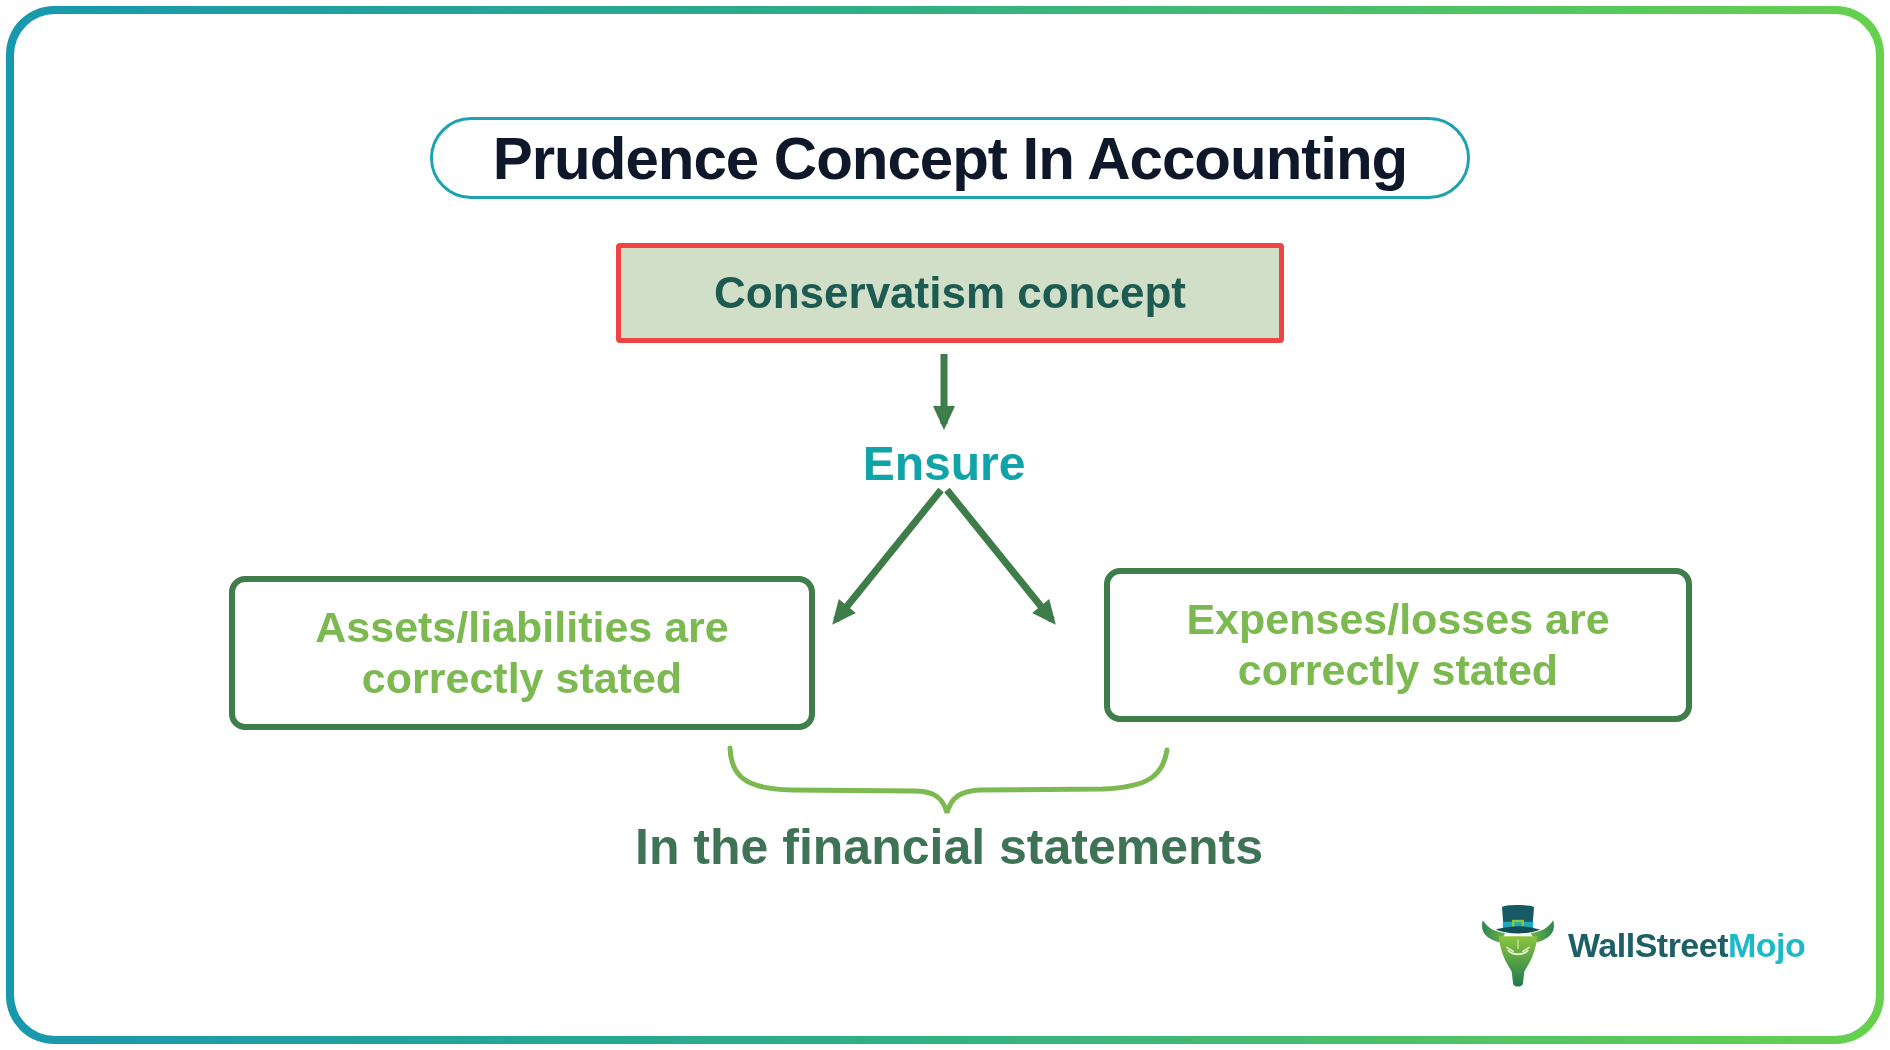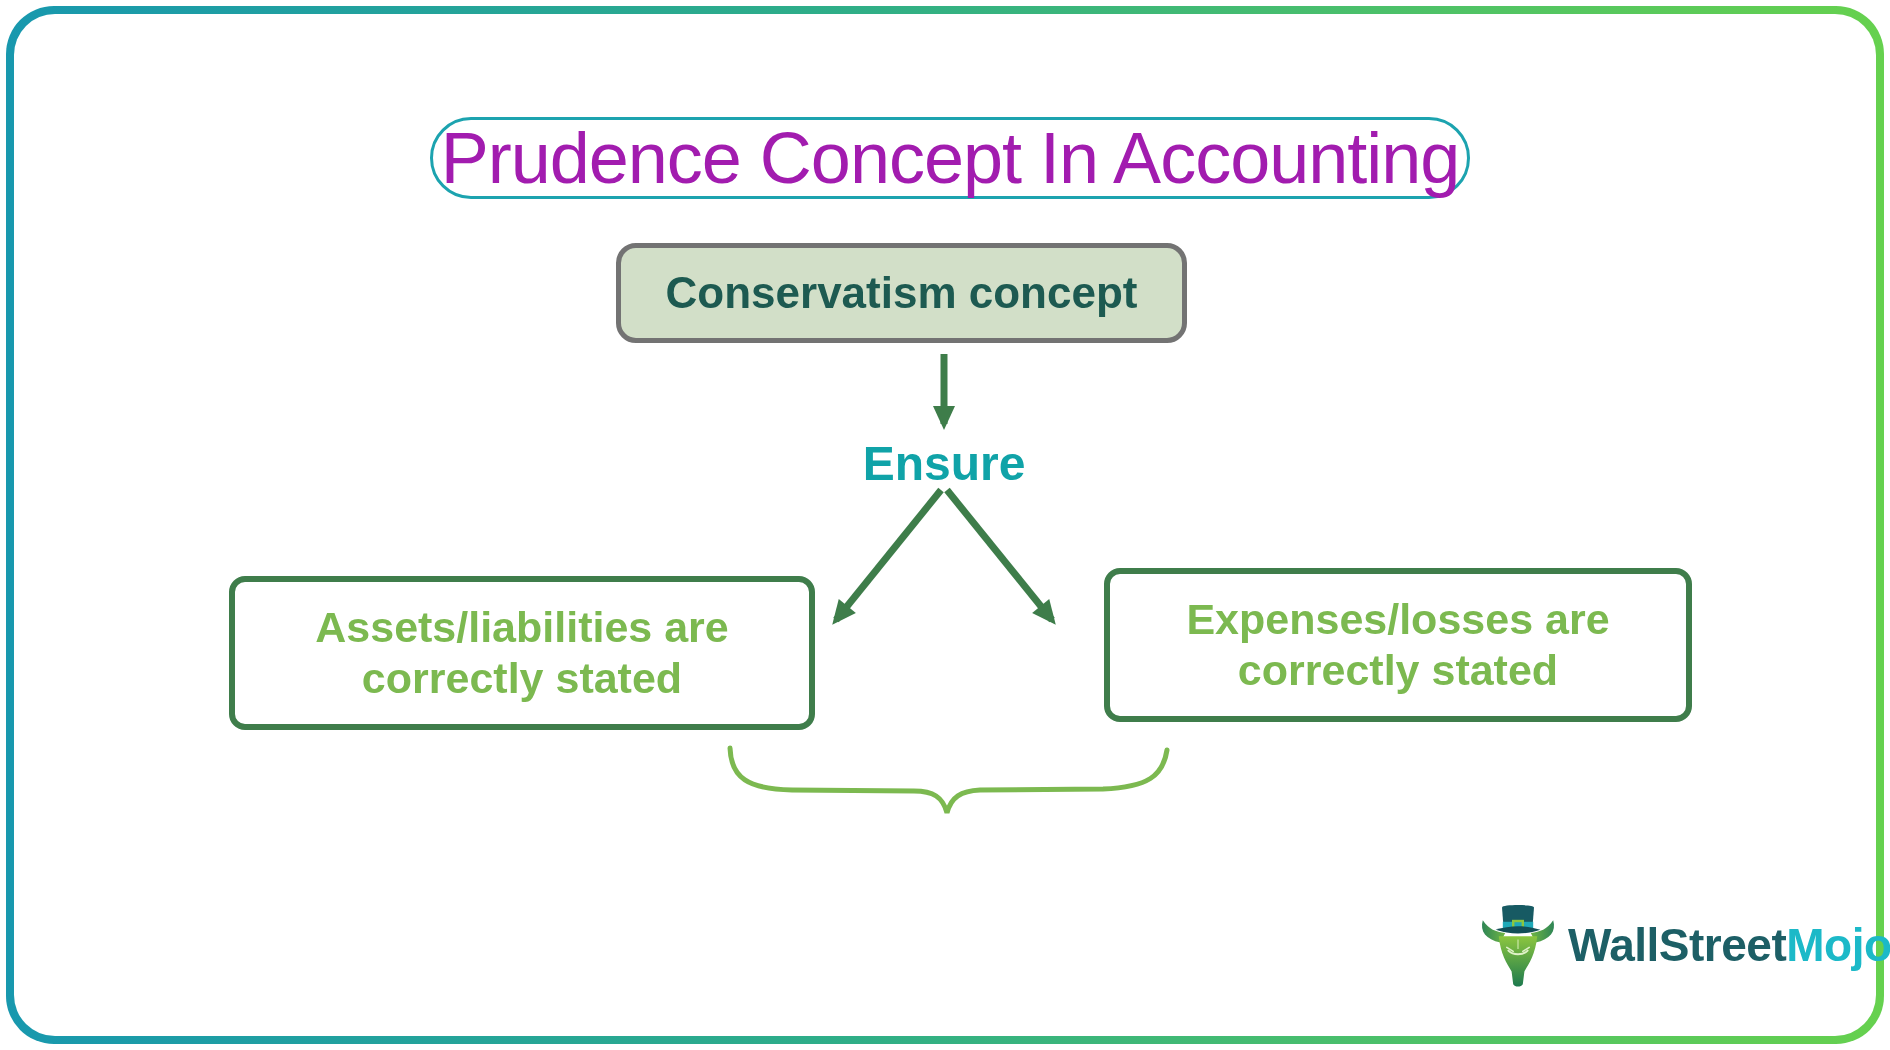--- a/index.html
+++ b/index.html
@@ -38,36 +38,36 @@
     height: 82px;
     border: 3px solid #1CA3AF;
     border-radius: 44px;
     display: flex;
     align-items: center;
     justify-content: center;
     box-sizing: border-box;
     background: #ffffff;
   }
   .title-pill span {
-    font-size: 72px;
-    font-weight: normal;
-    color: #a21caf;
+    font-size: 60px;
+    font-weight: bold;
+    color: #0f172a;
     letter-spacing: -1px;
     white-space: nowrap;
   }
   
   .root-box {
     position: absolute;
     left: 616px;
     top: 243px;
-    width: 571px;
+    width: 668px;
     height: 100px;
     background: #D2DFC8;
-    border: 5px solid #737373;
-    border-radius: 20px;
+    border: 5px solid #ef4444;
+    border-radius: 4px;
     box-sizing: border-box;
     display: flex;
     align-items: center;
     justify-content: center;
   }
   .root-box span {
     font-size: 44px;
     font-weight: bold;
     color: #1D5A51;
     white-space: nowrap;
@@ -129,21 +129,21 @@
   .brand {
     position: absolute;
     left: 1478px;
     top: 901px;
     height: 88px;
     display: flex;
     align-items: center;
     gap: 10px;
   }
   .brand-text {
-    font-size: 46px;
+    font-size: 34px;
     font-weight: bold;
     letter-spacing: -0.5px;
     white-space: nowrap;
     text-align: center;
   }
   .brand-text .p1 { color: #1D5F66; }
   .brand-text .p2 { color: #1CB9C8; }
 </style>
 </head>
 <body>
@@ -167,20 +167,21 @@
   <div class="outcome-box left">
     <span>Assets/liabilities are</span>
     <span>correctly stated</span>
   </div>
 
   <div class="outcome-box right">
     <span>Expenses/losses are</span>
     <span>correctly stated</span>
   </div>
 
+  <div class="footer-label">In the financial statements</div>
 
   <svg class="overlay" viewBox="0 0 1890 1050" xmlns="http://www.w3.org/2000/svg">
     <defs>
       <marker id="ah" markerUnits="userSpaceOnUse" markerWidth="30" markerHeight="30" refX="20" refY="13" orient="auto">
         <path d="M2,2 L26,13 L2,24 Z" fill="#3E7D4A"></path>
       </marker>
     </defs>
 
     <line x1="944" y1="354" x2="944" y2="424" stroke="#3E7D4A" stroke-width="7" marker-end="url(#ah)"></line>
 

